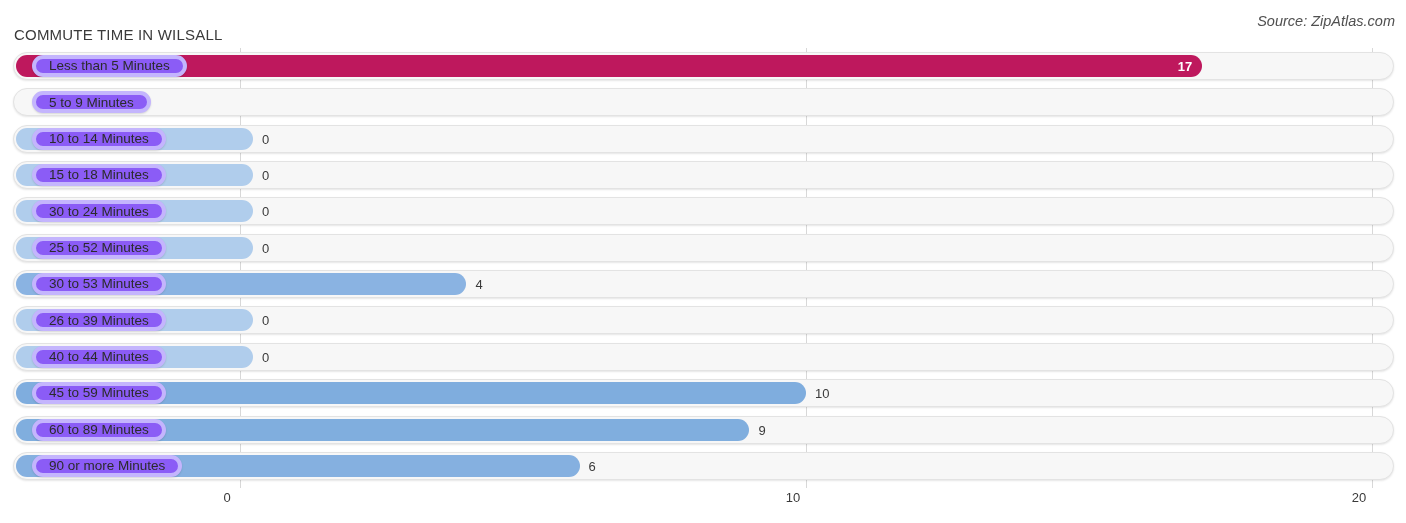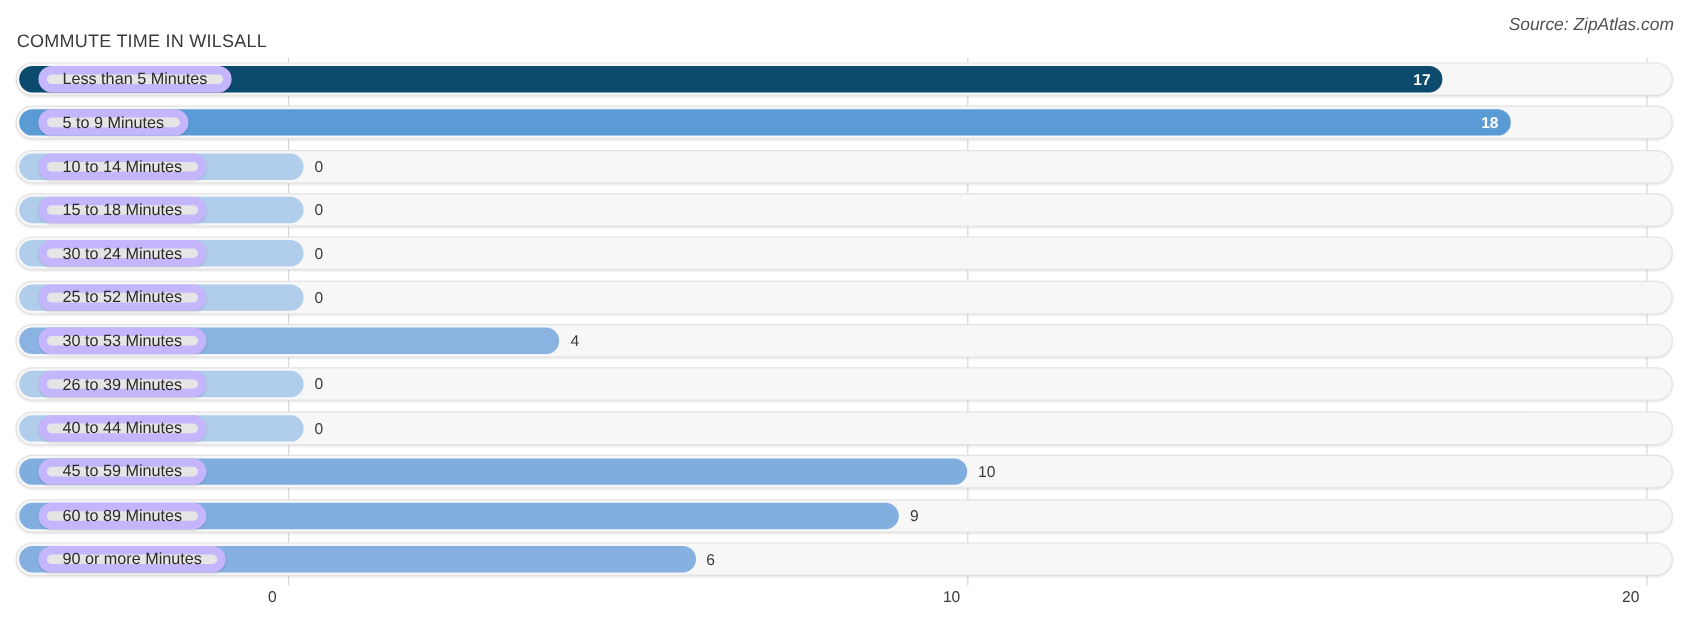--- a/index.html
+++ b/index.html
@@ -87,22 +87,22 @@
     top: 50%;
     transform: translateY(-50%);
     font-size: 13px;
     color: #3a3a3a;
     white-space: nowrap;
   }
   .pill {
     position: absolute;
     left: 19px; top: 3px;
     height: 22px;
-    background: #e5e5e5;
-    border: 7px solid #c4b5fd;
+    background: #8b5cf6;
+    border: 4px solid #c4b5fd;
     border-radius: 11px;
     padding: 0 13px;
     display: flex;
     align-items: center;
     box-shadow: 0 1px 2px rgba(0,0,0,0.13);
   }
   .pill-label {
     font-size: 13.5px;
     color: #2b2b2b;
     white-space: nowrap;
@@ -131,32 +131,29 @@
 
   <div id="title">COMMUTE TIME IN WILSALL</div>
   <div id="source">Source: ZipAtlas.com</div>
 
   <div id="plot">
       <div class="gridline" style="left: 240px;"></div>
       <div class="gridline" style="left: 806px;"></div>
       <div class="gridline" style="left: 1372px;"></div>
       <div class="row" style="top: 4px;">
         <div class="track"></div>
-        <div class="bar" style="width: 1186.2px; background: #0c4a6e;">
+        <div class="bar" style="width: 1186.2px; background: #be185d;">
           <span class="val-in">17</span>
         </div>
         <div class="pill">
           <span class="pill-label">Less than 5 Minutes</span>
         </div>
       </div>
       <div class="row" style="top: 40.35px;">
         <div class="track"></div>
-        <div class="bar" style="width: 1242.8px; background: rgb(91, 155, 213);">
-          <span class="val-in">18</span>
-        </div>
         <div class="pill">
           <span class="pill-label">5 to 9 Minutes</span>
         </div>
       </div>
       <div class="row" style="top: 76.7px;">
         <div class="track"></div>
         <div class="bar" style="width: 237px; background: rgb(176, 205, 236);"></div>
         <span class="val-out" style="left: 249px;">0</span>
         <div class="pill">
           <span class="pill-label">10 to 14 Minutes</span>

